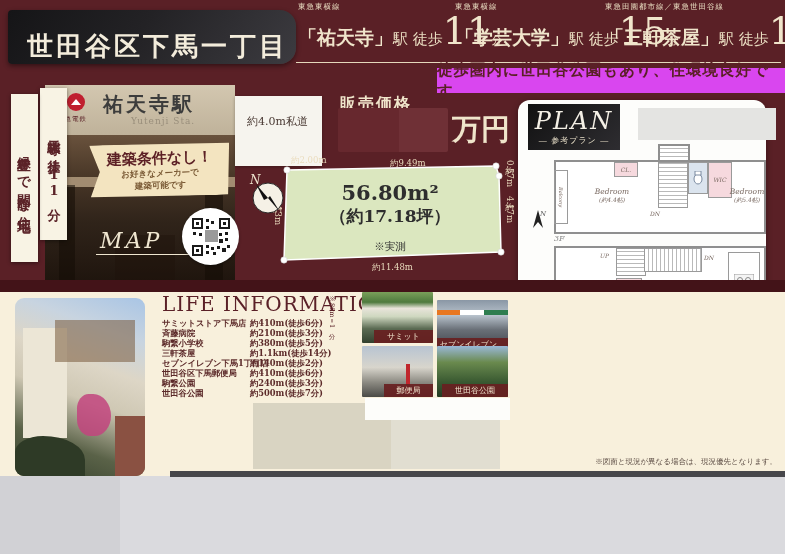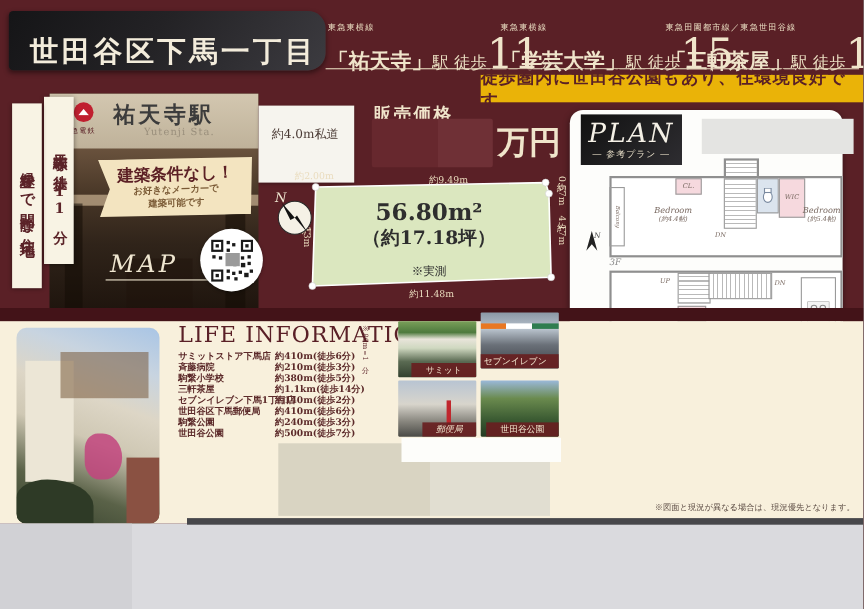--- a/index.html
+++ b/index.html
@@ -5,29 +5,29 @@
   html,body{margin:0;padding:0;background:#888;}
   #page{position:relative;width:785px;height:554px;overflow:hidden;
         font-family:"DejaVu Serif","Liberation Serif",serif;background:#5a2026;}
   .abs{position:absolute;}
   
   .title-banner{left:8px;top:10px;width:288px;height:54px;border-radius:4px 16px 16px 4px;
      background:linear-gradient(125deg,#151517 0%,#232225 45%,#3c3b40 100%);
      box-shadow:0 2px 5px rgba(0,0,0,.45);} 
   .title-small{left:30px;top:15px;font-style:italic;font-size:12px;color:#efe6d2;letter-spacing:2px;}
   .title-big{left:27px;top:29px;font-size:26px;font-weight:bold;color:#f3ecdb;letter-spacing:3px;}
-  .station{top:20px;height:52px;}
+  .station{top:2px;height:52px;}
   .st-line{font-size:7.5px;color:#e9dcc0;letter-spacing:1px;}
   .st-row{white-space:nowrap;}
   .st-name{font-size:19px;font-weight:bold;color:#f0e5cb;}
   .st-walk{font-size:15px;color:#e9dcc0;}
   .st-min{font-size:38px;color:#f0e5cb;line-height:1;}
   .st-unit{font-size:11px;color:#e9dcc0;}
   .st-rule{left:296px;top:62px;width:485px;height:0;border-top:1.5px solid #e5d8bc;}
-  .park-band{left:437px;top:68px;width:348px;height:25px;background:#eab308;
+  .park-band{left:437px;top:68px;width:348px;height:25px;background:#d946ef;
      display:flex;align-items:center;justify-content:flex-end;}
   .park-band span{font-size:15.5px;font-weight:bold;color:#5a2026;letter-spacing:1px;}
   
   .station-photo{left:45px;top:85px;width:190px;height:200px;overflow:hidden;
      background:linear-gradient(180deg,#5c4835 0%,#6e5640 22%,#4a3828 45%,#30241a 68%,#1e140d 100%);}
   .sign-strip{left:0;top:0;width:100%;height:50px;background:linear-gradient(180deg,#d3c7b0,#bfb29a);}
   .sign-name{left:58px;top:6px;font-size:20px;font-weight:bold;color:#3c3c3c;letter-spacing:3px;}
   .sign-romaji{left:86px;top:31px;font-size:9px;color:#9a8f7c;letter-spacing:1px;}
   .tokyu-logo{left:22px;top:8px;width:18px;height:18px;border-radius:50%;background:#c01f2f;}
   .tokyu-logo:after{content:"";position:absolute;left:4px;top:6px;width:10px;height:6px;background:#fff;
@@ -46,21 +46,21 @@
   .qr-circle{left:182px;top:208px;width:57px;height:57px;border-radius:50%;background:#fff;
      display:flex;align-items:center;justify-content:center;box-shadow:0 1px 3px rgba(0,0,0,.4);}
   .vstrip{background:#f8f3e4;box-shadow:0 1px 4px rgba(0,0,0,.45);
      writing-mode:vertical-rl;text-orientation:upright;
      font-weight:bold;color:#5b2328;display:flex;align-items:center;justify-content:center;}
   .vstrip1{left:40px;top:88px;width:27px;height:152px;font-size:13px;letter-spacing:1px;}
   .vstrip2{left:11px;top:94px;width:27px;height:168px;font-size:13.5px;letter-spacing:2px;}
   
   .road-box{left:235px;top:96px;width:87px;height:70px;background:#f6f4ee;box-shadow:0 1px 3px rgba(0,0,0,.3);}
   .road-label{left:12px;top:18px;font-size:11px;color:#4a3a34;}
-  .road-w{left:268px;top:155px;font-size:8.5px;color:#eadcbe;}
+  .road-w{left:291px;top:155px;font-size:8.5px;color:#eadcbe;}
   .price-label{left:340px;top:94px;font-size:16px;font-weight:bold;color:#f0e5cb;letter-spacing:2px;}
   .price-redact{left:338px;top:108px;width:110px;height:44px;border-radius:2px;
      background:linear-gradient(90deg,#67282e 0 55%,#6f3036 55%);filter:blur(.4px);}
   .price-unit{left:452px;top:110px;font-size:29px;font-weight:bold;color:#f0e5cb;}
   .lot-text{left:300px;top:180px;width:180px;text-align:center;color:#2e2e2e;}
   .lot-area{font-size:21px;font-weight:bold;}
   .lot-tsubo{font-size:17px;font-weight:bold;}
   .lot-measured{font-size:10.5px;margin-top:12px;}
   .dim{font-size:8.5px;color:#eadcbe;white-space:nowrap;}
   .dim-v{writing-mode:vertical-rl;}
@@ -388,27 +388,27 @@
       </div>
     <div class="life-row" style="position:relative;">
         <span class="life-name">世田谷公園</span>
         <span class="life-dist">約500m(徒歩7分)</span>
       </div>
   </div>
 
   <div class="abs ptile t-summit" style="left:362px;top:292px;">
     <div class="pcap" style="width:72%;">サミット</div>
   </div>
-  <div class="abs ptile t-seven" style="left:437px;top:284px;">
+  <div class="abs ptile t-seven" style="left:437px;top:300px;">
     <div class="abs seven-stripe"></div>
     <div class="pcap" style="width:100%;">セブンイレブン</div>
   </div>
   <div class="abs ptile t-post" style="left:362px;top:346px;">
     <div class="abs post-pole"></div>
-    <div class="pcap" style="width:58%;font-style:italic;">郵便局</div>
+    <div class="pcap" style="width:58%;">郵便局</div>
   </div>
   <div class="abs ptile t-park" style="left:437px;top:346px;">
     <div class="pcap" style="width:82%;">世田谷公園</div>
   </div>
 
   <div class="abs outline-grey"></div>
   <div class="abs white-box"></div>
 
   <div class="abs footer-note">※図面と現況が異なる場合は、現況優先となります。</div>
 

